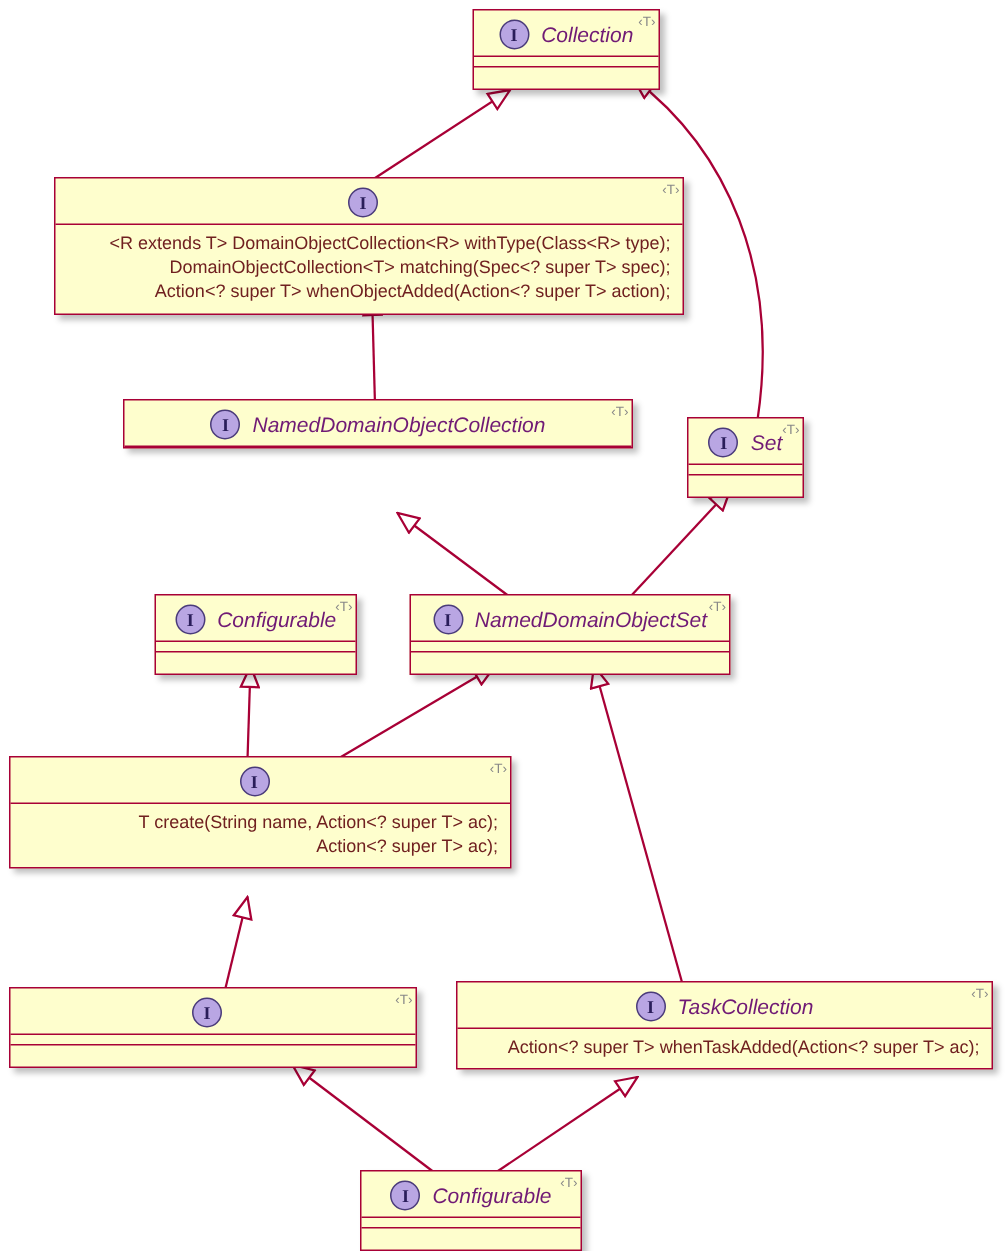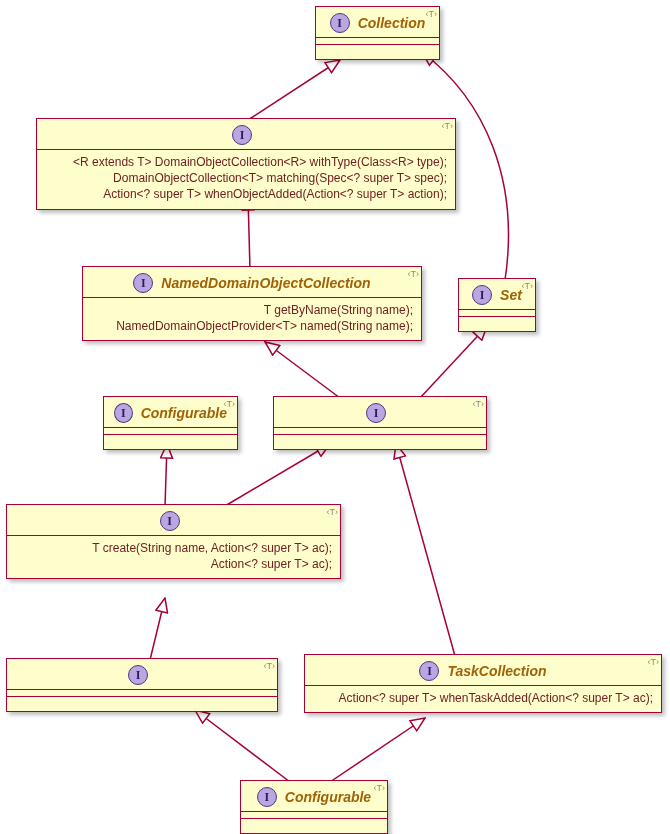--- a/index.html
+++ b/index.html
@@ -11,21 +11,21 @@
     border:1.5px solid #a80036;
     box-shadow:3px 3px 4px rgba(0,0,0,0.25);
     box-sizing:border-box;
   }
   .box .hdr{
     display:flex;align-items:center;justify-content:center;
     padding:6px 10px 4px 10px;
     color:#000;
     position:relative;
   }
-  .box .hdr .title{font-size:14px;font-style:italic;font-weight:700;color:#a16207;}
+  .box .hdr .title{font-size:14px;font-style:italic;font-weight:400;color:#701a75;}
   .box .sep{height:0;border-top:1.5px solid #a80036;}
   .box .body{padding:4px 8px 6px 8px;color:#702020;font-size:12px;line-height:1.35;text-align:right;}
   .box .body .line{white-space:pre;}
   .iglyph{
     width:18px;height:18px;border-radius:50%;
     background:#b9a6e3;border:1.5px solid #4a3b7a;
     display:flex;align-items:center;justify-content:center;
     font-family:serif;font-style:normal;font-weight:bold;
     font-size:12px;color:#2a1d5a;margin-right:8px;
   }
@@ -95,24 +95,20 @@
     </div>
   </div>
 
   <div class="box" style="left:82px;top:266px;width:340px;">
     <span class="corner">‹T›</span>
     <div class="hdr">
       <span class="iglyph">I</span>
       <span class="title">NamedDomainObjectCollection</span>
     </div>
     <div class="sep"></div>
-    <div class="body">
-      <div class="line">T getByName(String name);</div>
-      <div class="line">NamedDomainObjectProvider&lt;T&gt; named(String name);</div>
-    </div>
   </div>
 
   <div class="box" style="left:458px;top:278px;width:78px;">
     <span class="corner">‹T›</span>
     <div class="hdr">
       <span class="iglyph">I</span>
       <span class="title">Set</span>
     </div>
     <div class="sep"></div>
       <div class="sep" style="margin-top:6px;"></div>
@@ -127,20 +123,21 @@
     </div>
     <div class="sep"></div>
       <div class="sep" style="margin-top:6px;"></div>
     <div class="body" style="height:4px;"></div>
   </div>
 
   <div class="box" style="left:273px;top:396px;width:214px;">
     <span class="corner">‹T›</span>
     <div class="hdr">
       <span class="iglyph">I</span>
+      <span class="title">NamedDomainObjectSet</span>
     </div>
     <div class="sep"></div>
       <div class="sep" style="margin-top:6px;"></div>
     <div class="body" style="height:4px;"></div>
   </div>
 
   <div class="box" style="left:6px;top:504px;width:335px;">
     <span class="corner">‹T›</span>
     <div class="hdr">
       <span class="iglyph">I</span>

